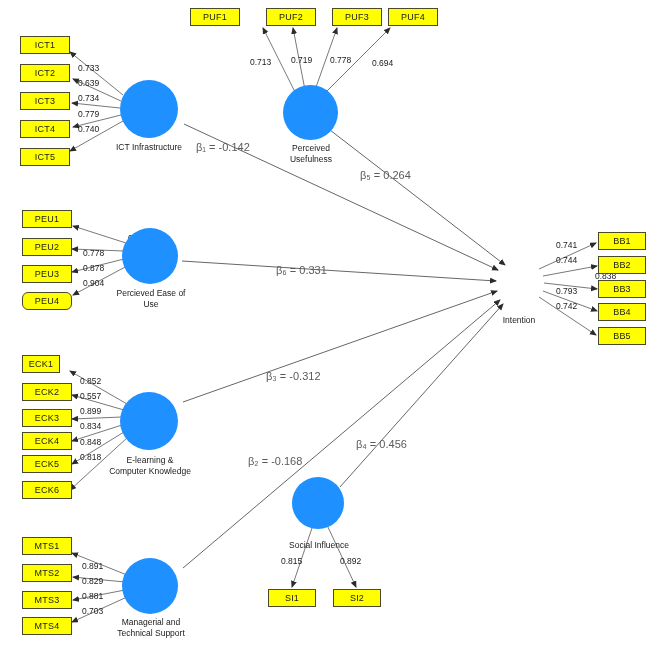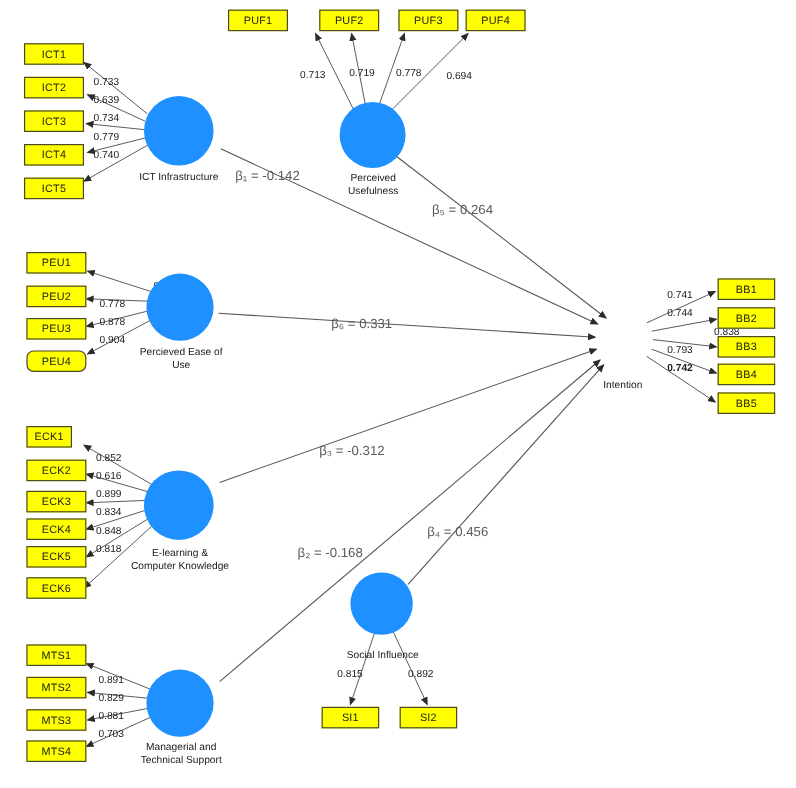--- a/index.html
+++ b/index.html
@@ -167,21 +167,21 @@
   <div class="box" style="left:22px;top:432px;width:50px;height:18px;">
       <span>ECK4</span>
     </div>
   <div class="box" style="left:22px;top:455px;width:50px;height:18px;">
       <span>ECK5</span>
     </div>
   <div class="box" style="left:22px;top:481px;width:50px;height:18px;">
       <span>ECK6</span>
     </div>
   <div class="load" style="left:80px;top:376px;">0.852</div>
-  <div class="load" style="left:80px;top:391px;">0.616</div>
+  <div class="load" style="left:80px;top:391px;">0.557</div>
   <div class="load" style="left:80px;top:406px;">0.899</div>
   <div class="load" style="left:80px;top:421px;">0.834</div>
   <div class="load" style="left:80px;top:437px;">0.848</div>
   <div class="load" style="left:80px;top:452px;">0.818</div>
   <div class="node" style="left:120px;top:392px;width:58px;height:58px;"></div>
   <div class="nodelabel" style="left:108px;top:455px;width:84px;">E-learning &amp; Computer Knowledge</div>
 
   <div class="box" style="left:22px;top:537px;width:50px;height:18px;">
       <span>MTS1</span>
     </div>
@@ -210,21 +210,21 @@
     </div>
   <div class="box" style="left:333px;top:589px;width:48px;height:18px;">
       <span>SI2</span>
     </div>
 
   <div class="nodelabel" style="left:489px;top:315px;width:60px;">Intention</div>
   <div class="load" style="left:556px;top:240px;">0.741</div>
   <div class="load" style="left:556px;top:255px;">0.744</div>
   <div class="load" style="left:556px;top:271px;padding-left:39px;">0.838</div>
   <div class="load" style="left:556px;top:286px;">0.793</div>
-  <div class="load" style="left:556px;top:301px;font-weight:bold;">0.742</div>
+  <div class="load" style="left:556px;top:301px;">0.742</div>
   <div class="box" style="left:598px;top:232px;width:48px;height:18px;">
       <span>BB1</span>
     </div>
   <div class="box" style="left:598px;top:256px;width:48px;height:18px;">
       <span>BB2</span>
     </div>
   <div class="box" style="left:598px;top:280px;width:48px;height:18px;">
       <span>BB3</span>
     </div>
   <div class="box" style="left:598px;top:303px;width:48px;height:18px;">

